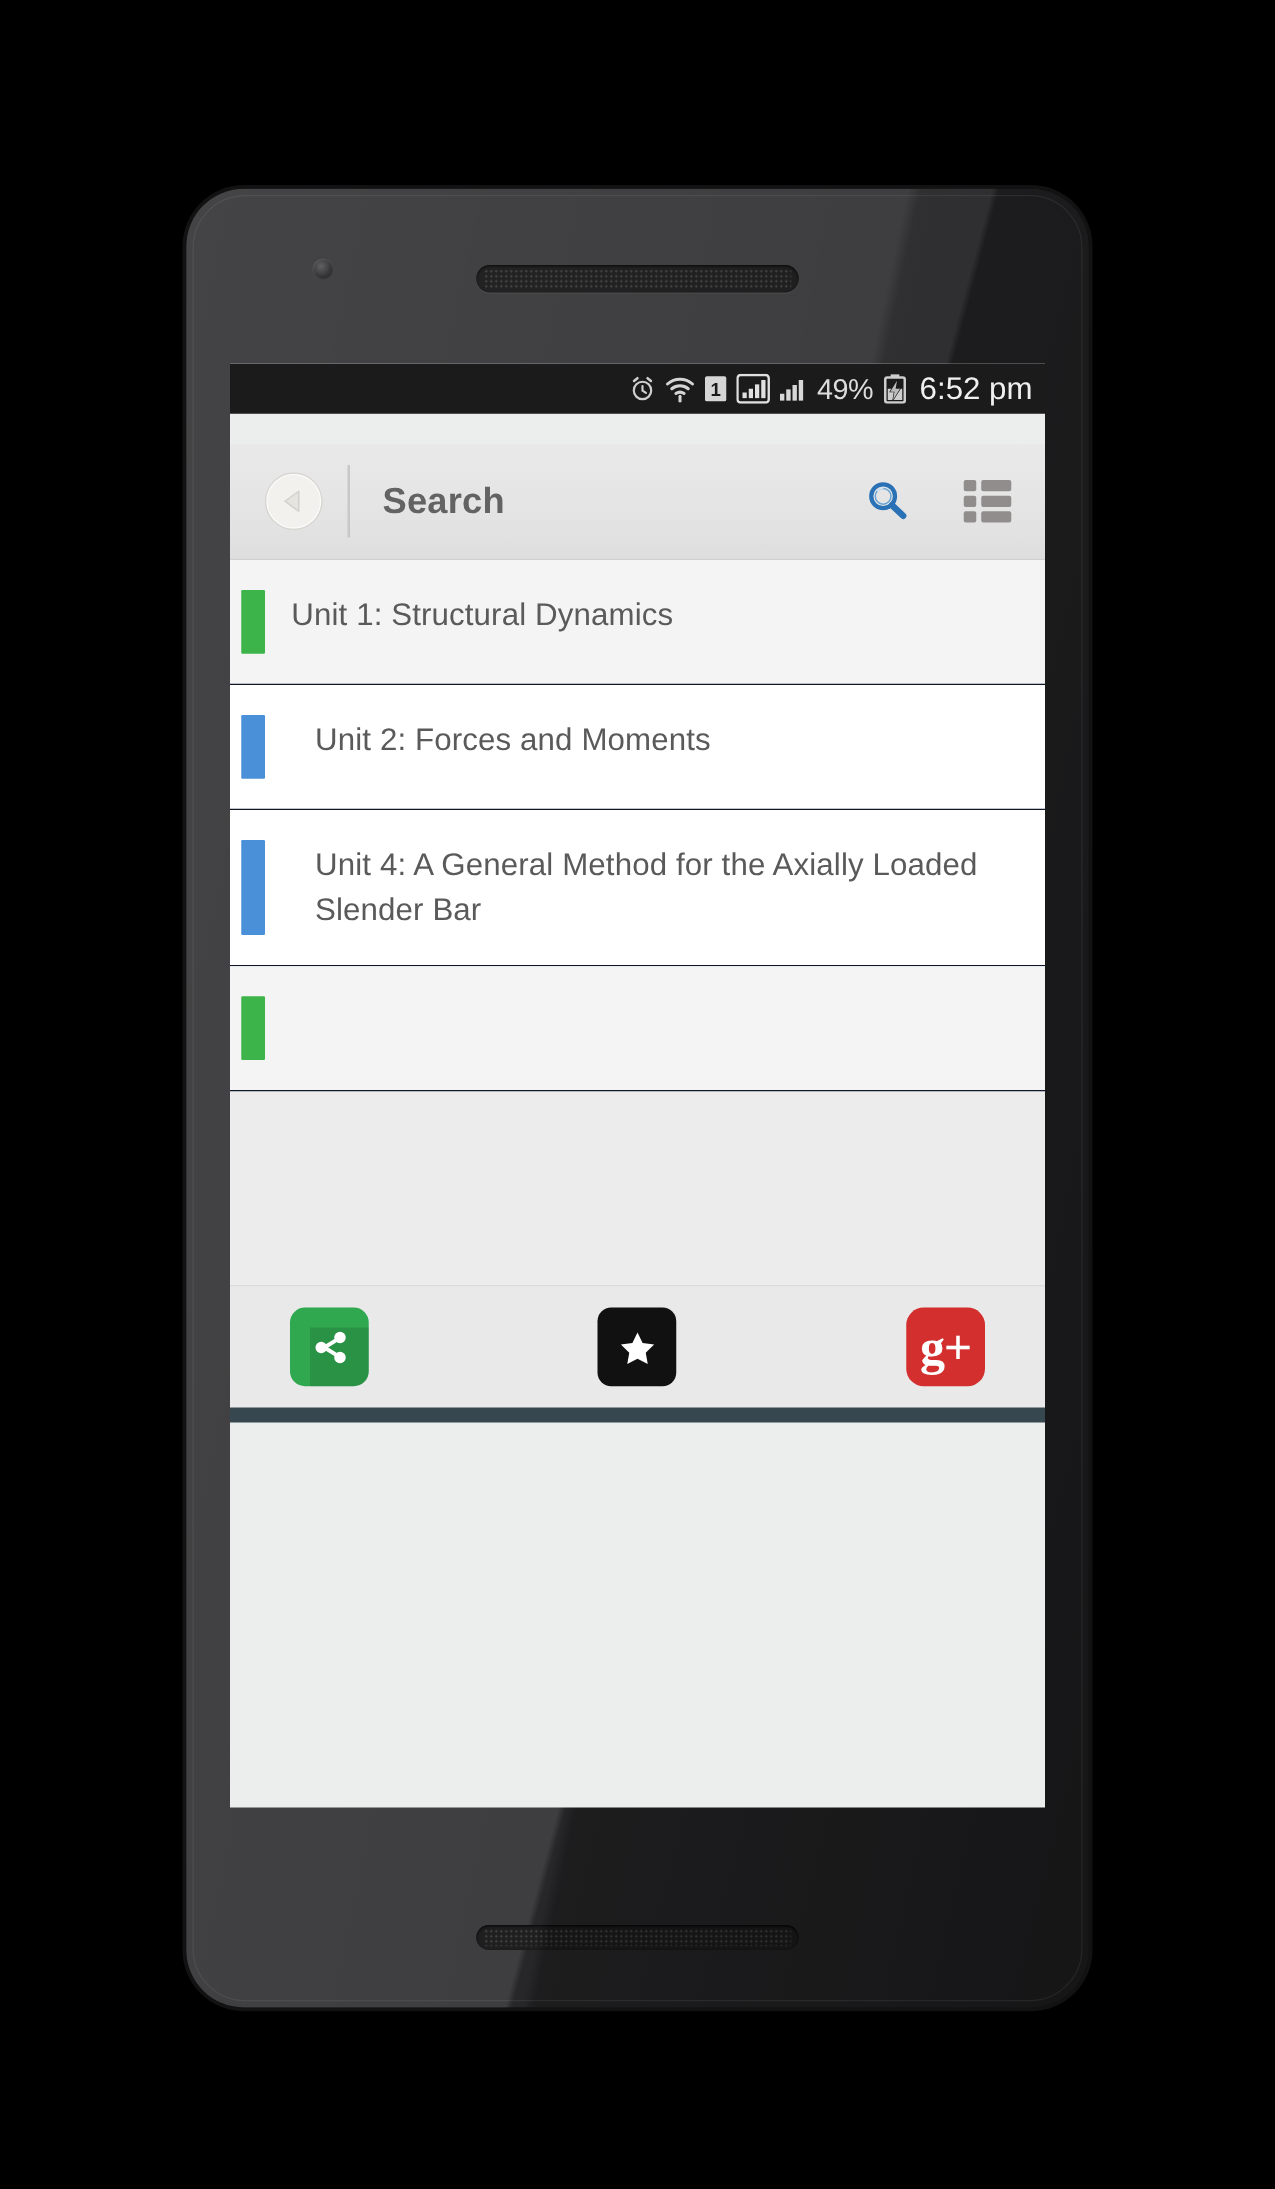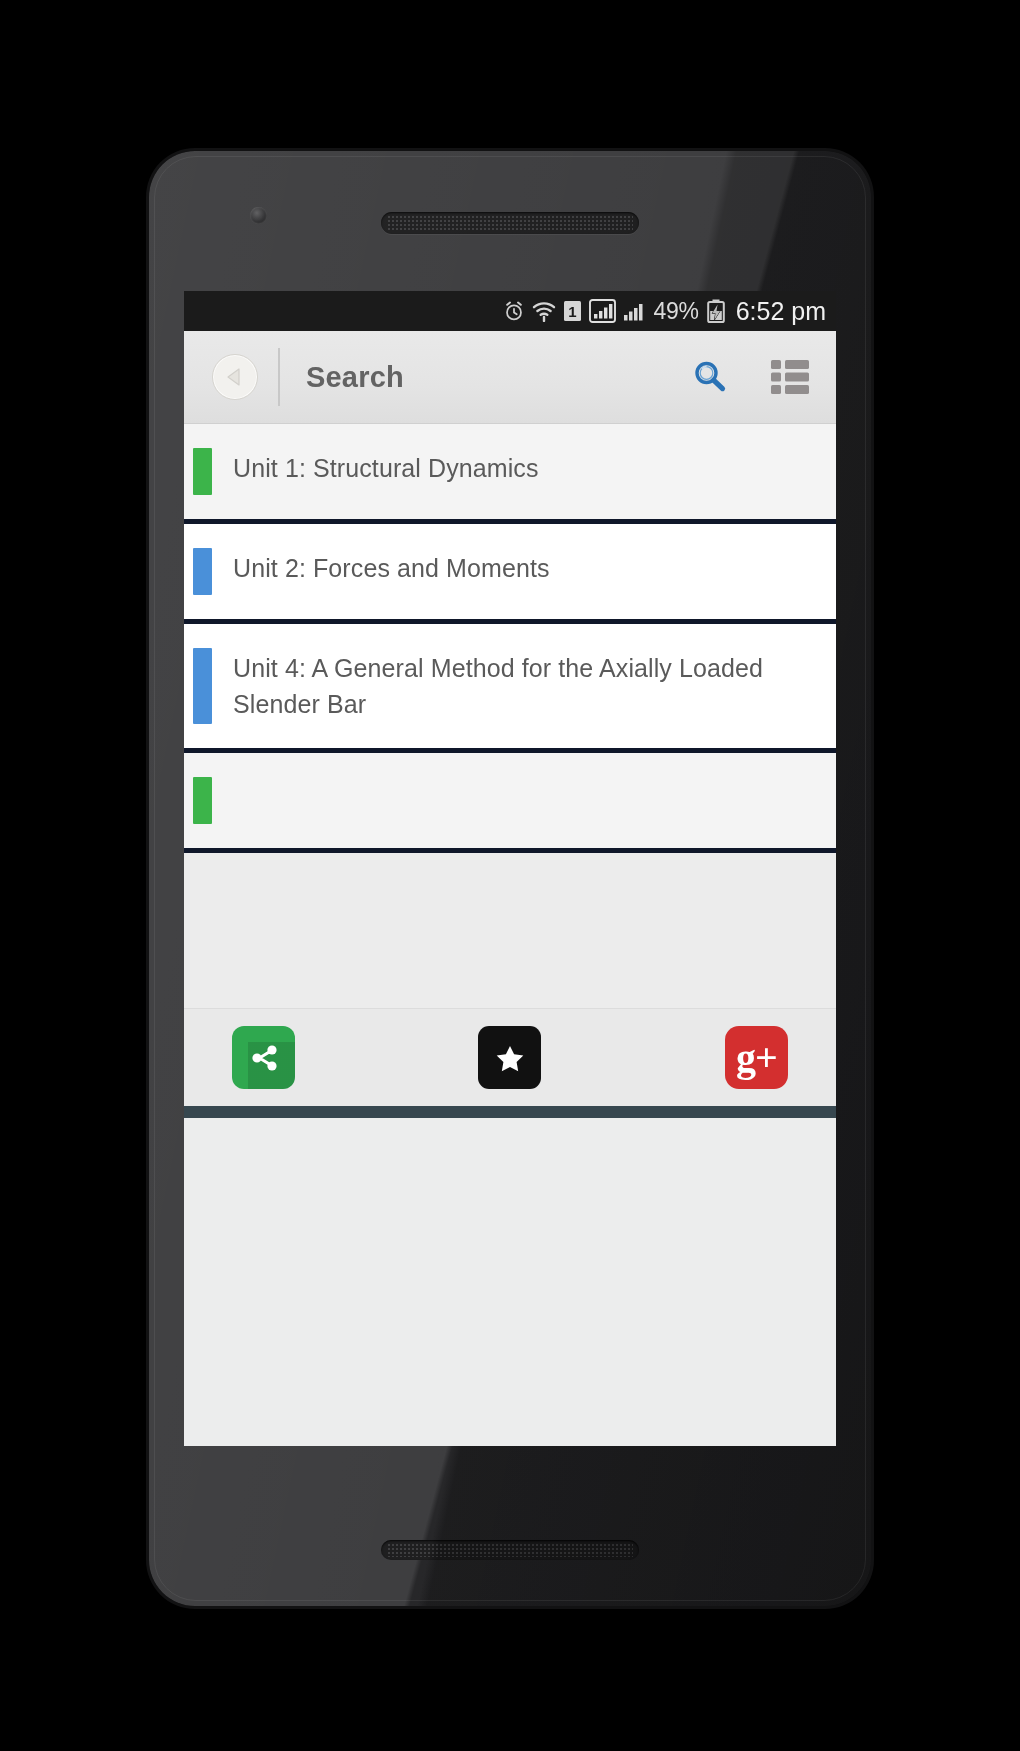--- a/index.html
+++ b/index.html
@@ -128,20 +128,21 @@
 
   
   .appbar {
     height: 93px;
     background: linear-gradient(180deg, #e9e9e9 0%, #e4e4e4 60%, #dedede 100%);
     border-bottom: 1px solid #d0d0d0;
     display: flex;
     align-items: center;
     padding: 0 17px 0 28px;
     position: relative;
+    margin-top: 24px;
   }
   .back-btn {
     width: 46px; height: 46px;
     border-radius: 50%;
     background: #f2f1ee;
     border: 1px solid #d6d4cf;
     display: flex; align-items: center; justify-content: center;
     flex: 0 0 auto;
     box-shadow: inset 0 0 0 1px rgba(255,255,255,0.7);
   }
@@ -169,26 +170,26 @@
   .appbar-action + .appbar-action { margin-left: 22px; }
 
   
   .list {
     background: #ffffff;
   }
   .list-item {
     display: flex;
     align-items: flex-start;
     padding: 0 14px 0 0;
-    border-bottom: 5px solid #0f172a;
+    border-bottom: 1px solid #0f172a;
     position: relative;
     min-height: 100px;
   }
   .list-item.alt { background: #f4f4f4; }
-  .list-item.plain { background: #ffffff; }
+  .list-item.plain { background: #ffffff; gap: 19px; }
   .accent {
     width: 19px;
     flex: 0 0 auto;
     margin: 24px 0 24px 9px;
     border-radius: 1px;
     align-self: stretch;
   }
   .item-label {
     font-size: 25px;
     line-height: 36px;

